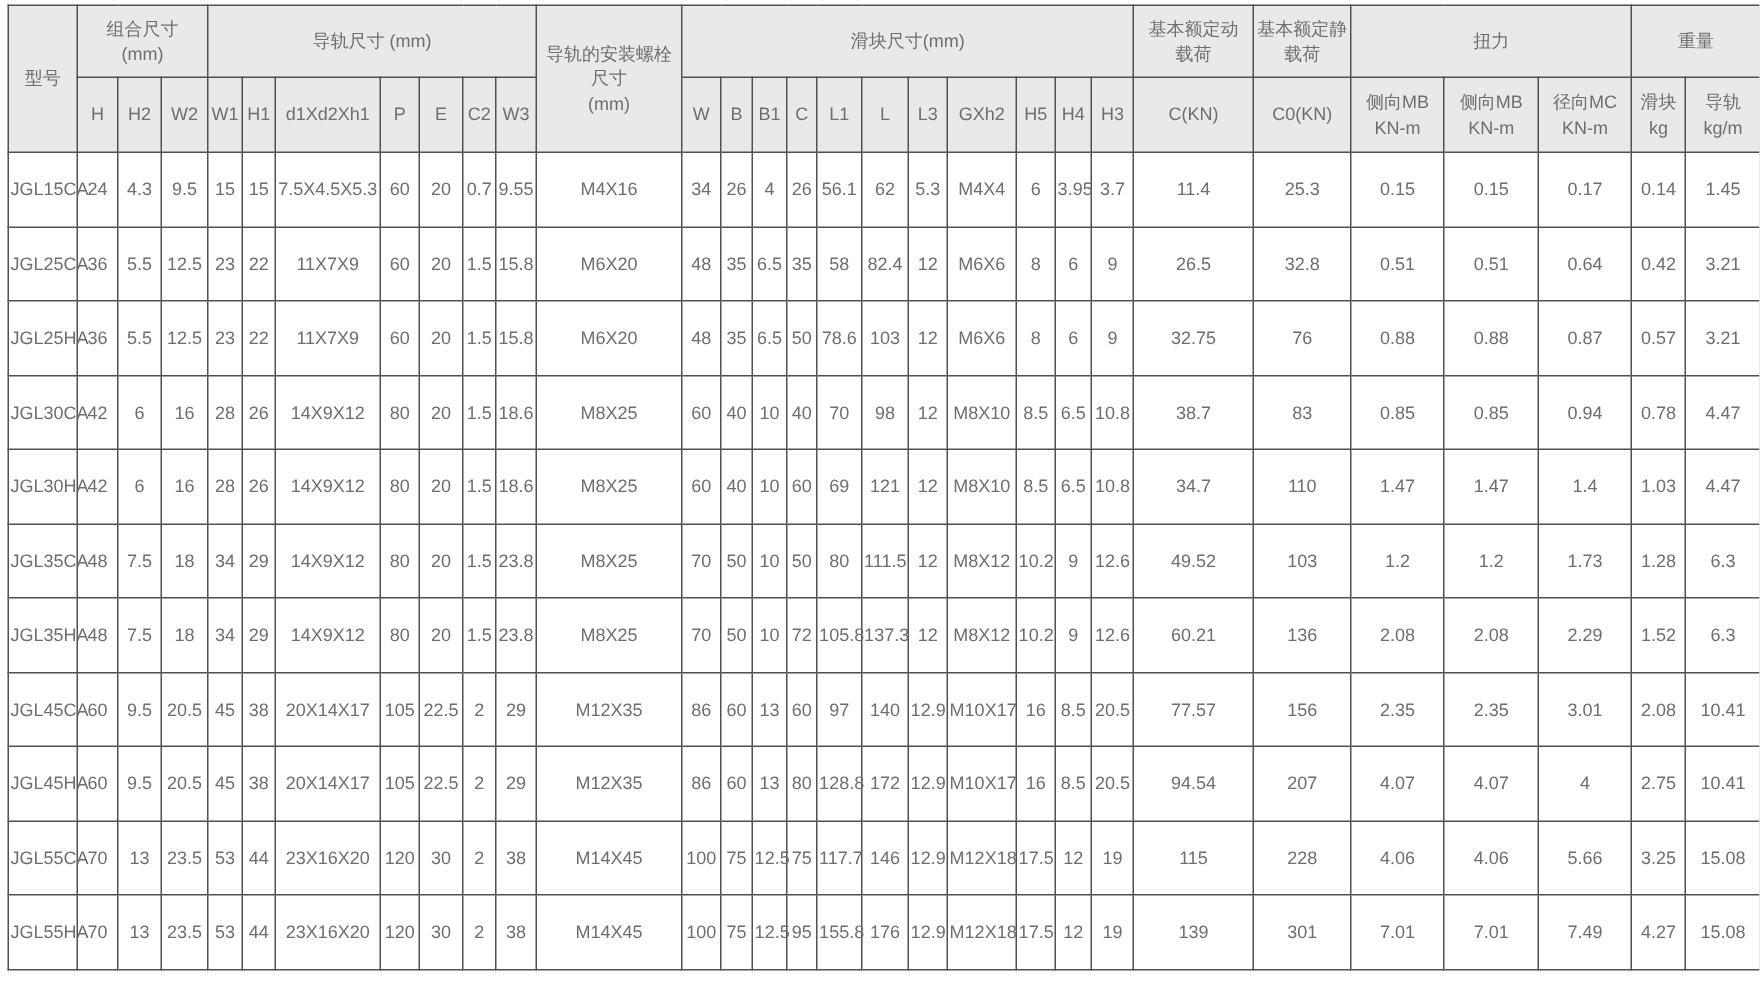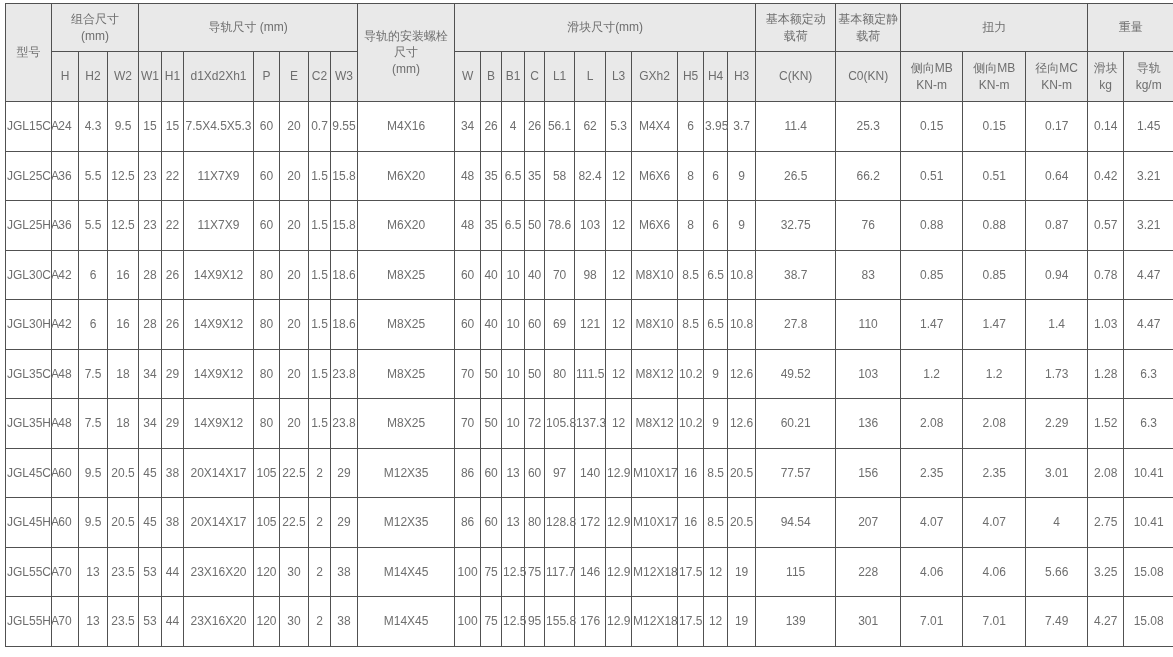--- a/index.html
+++ b/index.html
@@ -183,21 +183,21 @@
           <td>6.5</td>
           <td>35</td>
           <td>58</td>
           <td>82.4</td>
           <td>12</td>
           <td>M6X6</td>
           <td>8</td>
           <td>6</td>
           <td>9</td>
           <td>26.5</td>
-          <td>66.2</td>
+          <td>32.8</td>
           <td>0.51</td>
           <td>0.51</td>
           <td>0.64</td>
           <td>0.42</td>
           <td>3.21</td>
         </tr>
         <tr>
           <td>JGL25HA</td>
           <td>36</td>
           <td>5.5</td>
@@ -278,21 +278,21 @@
           <td>40</td>
           <td>10</td>
           <td>60</td>
           <td>69</td>
           <td>121</td>
           <td>12</td>
           <td>M8X10</td>
           <td>8.5</td>
           <td>6.5</td>
           <td>10.8</td>
-          <td>27.8</td>
+          <td>34.7</td>
           <td>110</td>
           <td>1.47</td>
           <td>1.47</td>
           <td>1.4</td>
           <td>1.03</td>
           <td>4.47</td>
         </tr>
         <tr>
           <td>JGL35CA</td>
           <td>48</td>

